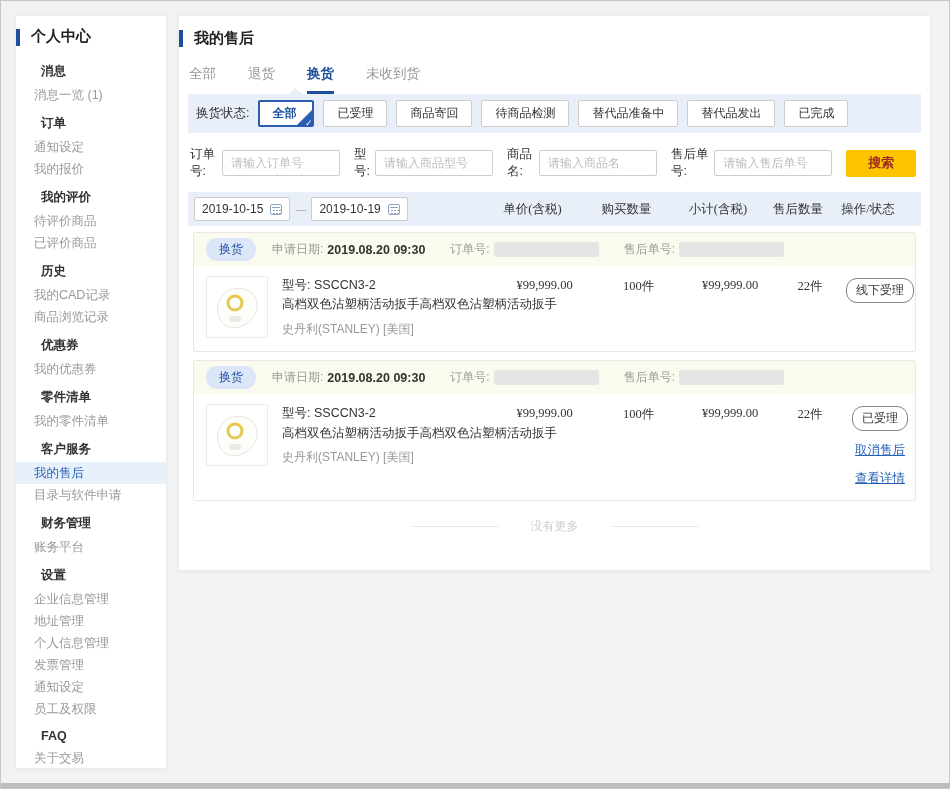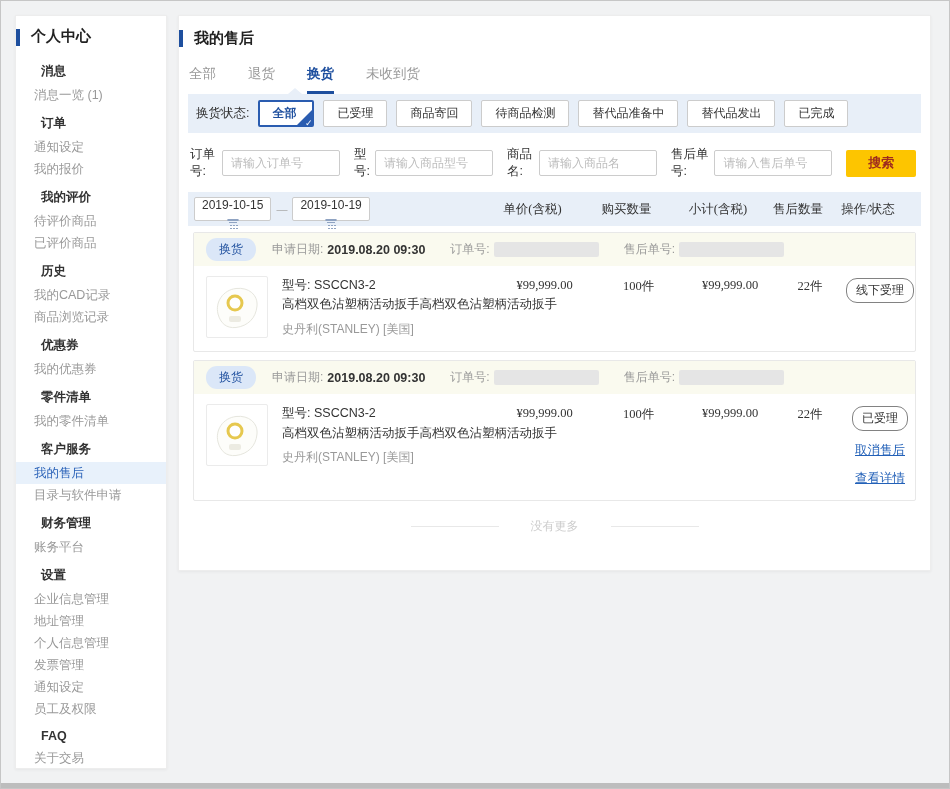--- a/index.html
+++ b/index.html
@@ -50,21 +50,21 @@
              padding:0 8px; font-size:12px; color:#333; font-family:"Liberation Sans", sans-serif; }
   .s-input::placeholder { color:#bcbcbc; }
   .search-btn { margin-left:auto; width:76px; height:27px; background:#fdc500; border:none;
              border-radius:2px; font-size:13px; font-weight:bold; color:#9e2b1e; cursor:pointer;
              font-family:"Liberation Sans", sans-serif; }
 
   .table-head { display:flex; align-items:center; margin:0 9px; padding-right:18px;
                 height:34px; background:#e8eff8; }
   .th-left { flex:1; display:flex; align-items:center; padding-left:6px; }
   .date-box { display:flex; align-items:center; gap:7px; background:#fff; border:1px solid #ccc;
-              border-radius:2px; height:24px; padding:0 7px; font-size:12px; color:#333; cursor:pointer;flex-direction:column; }
+              border-radius:2px; height:24px; padding:0 7px; font-size:12px; color:#333; cursor:pointer; }
   .th-sep { color:#aaa; font-size:11px; margin:0 5px; }
   .cal { width:12px; height:11px; border:1px solid #8fa3c2; border-radius:2px; position:relative; }
   .cal::before { content:""; position:absolute; top:2px; left:1px; right:1px; height:1px; background:#8fa3c2; }
   .cal::after { content:""; position:absolute; left:2px; top:5px; width:2px; height:1px; background:#8fa3c2;
               box-shadow:3px 0 #8fa3c2, 6px 0 #8fa3c2, 0 3px #8fa3c2, 3px 3px #8fa3c2, 6px 3px #8fa3c2; }
   .col { text-align:center; font-size:12.5px; color:#333; flex:none;font-family:Liberation Serif, serif; }
   .col-price { width:95px; } .col-qty { width:93px; } .col-sub { width:90px; }
   .col-sqty { width:70px; } .col-op { width:70px; }
 
   .order { margin:6px 14px 8px; border:1px solid #e8e8e8; border-radius:2px; background:#fff; }

